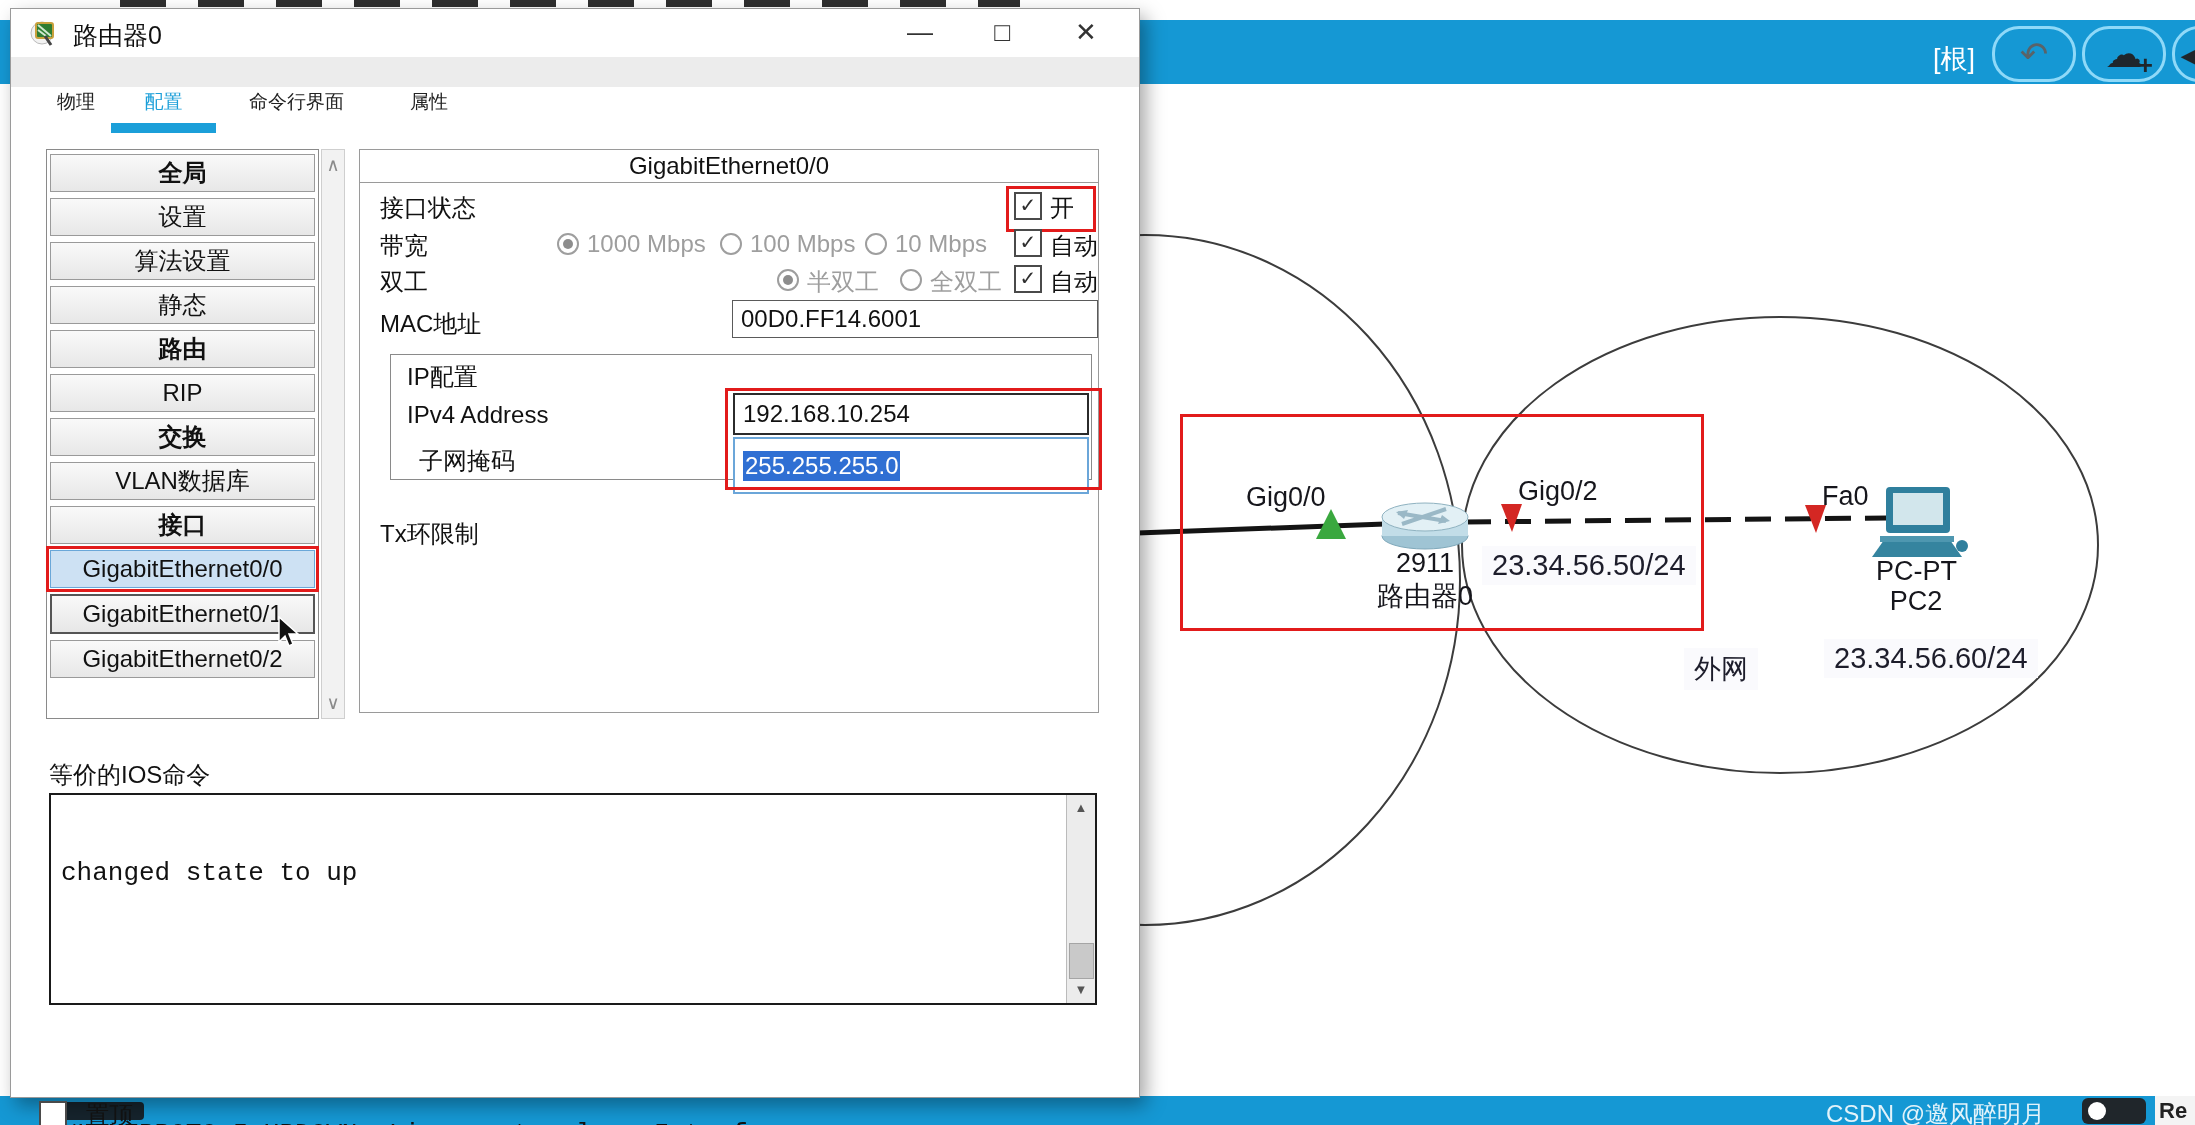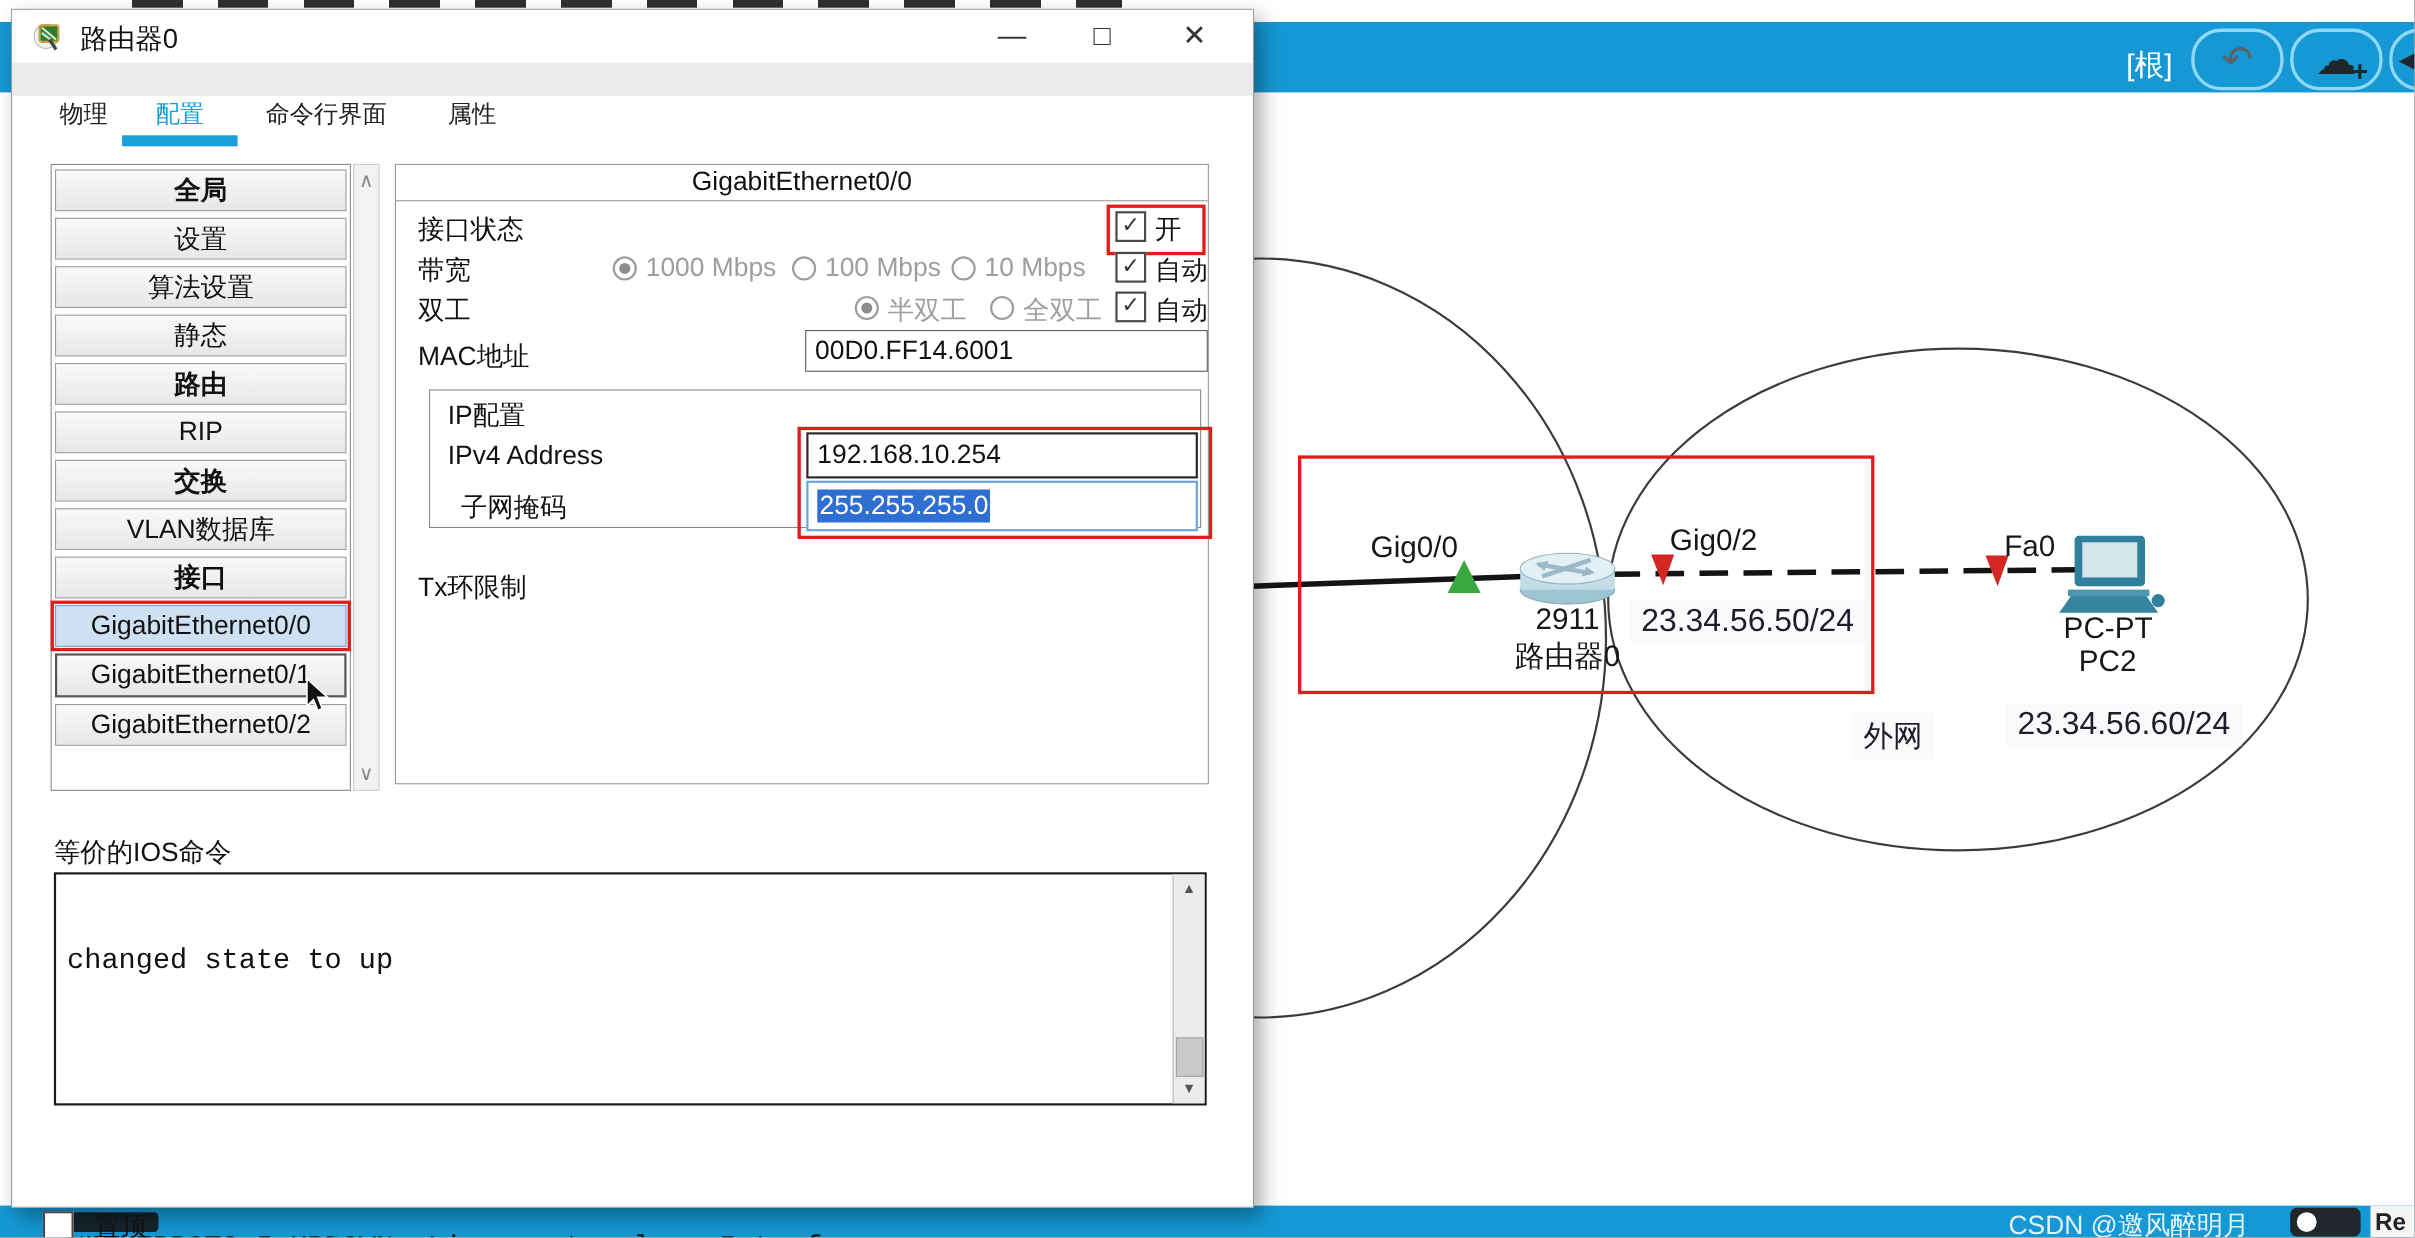--- a/index.html
+++ b/index.html
@@ -26,21 +26,21 @@
              color:#222;font-weight:bold;font-size:22px;line-height:29px;padding-left:4px;}
   
   #dialog{left:10px;top:8px;width:1128px;height:1088px;background:#fff;border:1px solid #9a9a9a;
           box-shadow:6px 8px 18px rgba(0,0,0,.35);z-index:10;}
   #titlebar{left:0;top:0;width:100%;height:48px;background:#fff;}
   #title-icon{left:18px;top:9px;width:30px;height:30px;}
   #title-text{left:62px;top:10px;font-size:25px;color:#111;}
   .winbtn{position:absolute;top:2px;width:58px;height:42px;text-align:center;line-height:42px;
           font-size:26px;color:#333;}
   #band-gray{left:0;top:48px;width:100%;height:30px;background:#ececec;}
-  .tab{position:absolute;top:80px;height:34px;text-align:center;font-size:22px;color:#222;}
+  .tab{position:absolute;top:80px;height:34px;text-align:center;font-size:19px;color:#222;}
   .tab.active{color:var(--accent_blue);}
   .tab.active::after{content:"";position:absolute;left:0;right:0;bottom:-10px;height:10px;
                      background:var(--accent_blue);}
   
   #sidebar{left:35px;top:140px;width:273px;height:570px;border:1px solid #8a8a8a;background:#fff;
            padding:4px 3px;box-sizing:border-box;display:flex;flex-direction:column;gap:6px;}
   .sbtn{height:36px;border:1px solid #9a9a9a;background:linear-gradient(#f9f9f9,#e7e7e7);
         font-size:24px;display:flex;align-items:center;justify-content:center;}
   .sbtn.bold{font-weight:bold;}
   .sbtn.selected{background:var(--sidebar_selected);border-color:#6aa7d8;
@@ -219,21 +219,21 @@
           <span>00D0.FF14.6001</span>
         </div>
 
       <div class="abs" id="ipgroup">
         <span class="flabel" style="left:16px;top:6px;">IP配置</span>
         <span class="flabel" style="left:16px;top:46px;">IPv4 Address</span>
         <div class="tinput" style="left:342px;top:38px;width:356px;height:42px;border-color:#2b2b2b;">
             <span>192.168.10.254</span>
           </div>
         <span class="flabel" style="left:28px;top:90px;">子网掩码</span>
-        <div class="tinput" id="mask-input" style="left:342px;top:82px;width:356px;height:46px;">
+        <div class="tinput" id="mask-input" style="left:342px;top:82px;width:356px;height:57px;">
             <span class="sel">255.255.255.0</span>
           </div>
       </div>
       <div class="annot" style="left:365px;top:238px;width:371px;height:96px;"></div>
 
       <span class="flabel" style="left:20px;top:368px;">Tx环限制</span>
     </div>
 
     <span class="abs" id="ios-label">等价的IOS命令</span>
     <div class="abs" id="ios-box">

